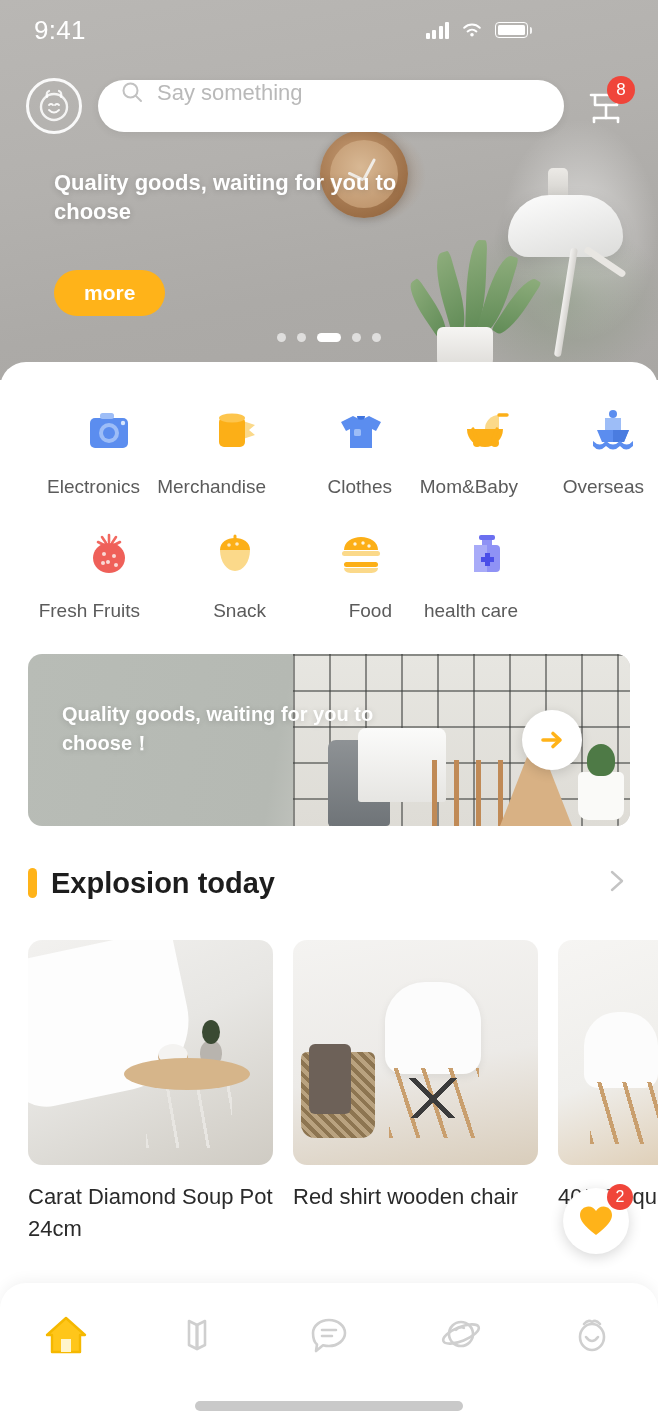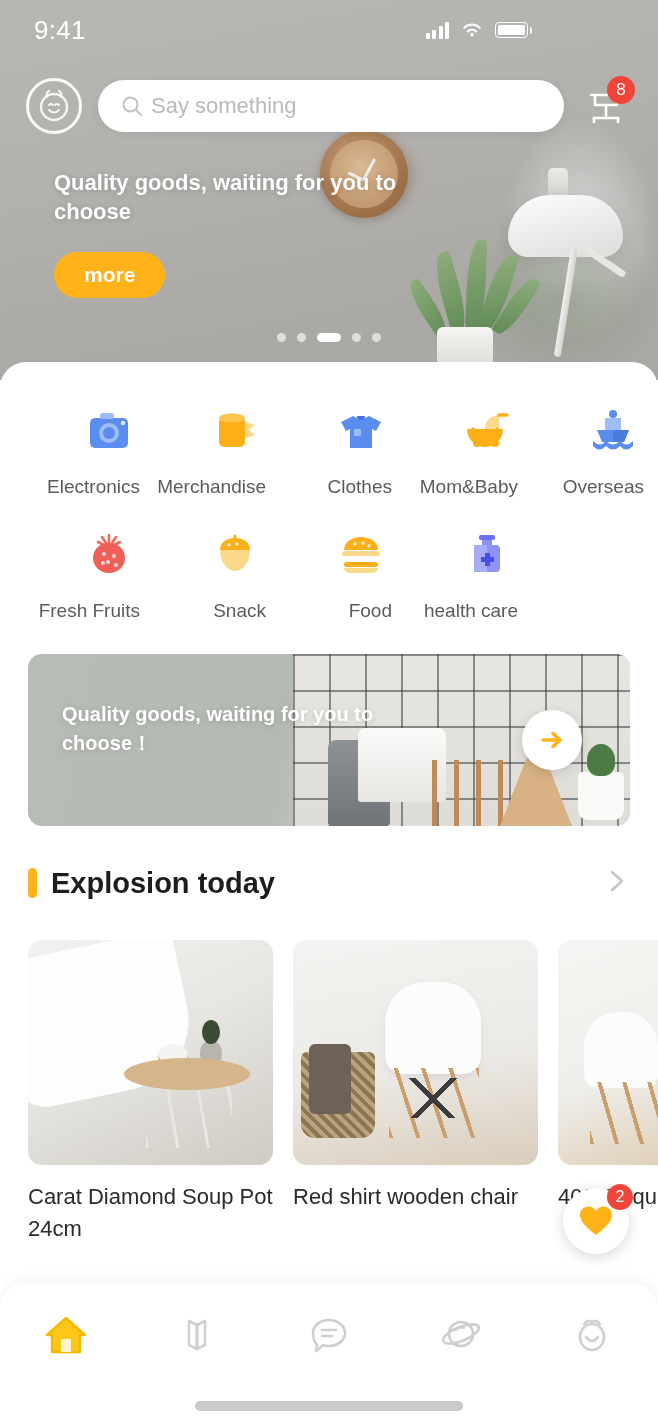--- a/index.html
+++ b/index.html
@@ -77,39 +77,39 @@
     display:flex; align-items:center; padding:0 26px; gap:16px; z-index:6;
   }
   .avatar {
     width:56px; height:56px; border-radius:50%; flex:0 0 56px;
     border:3px solid rgba(255,255,255,.92);
     display:flex; align-items:center; justify-content:center;
     position:relative;
   }
   .searchbar {
     flex:1; height:52px; background:#fff; border-radius:26px;
-    display:flex; align-items:center; gap:7px; padding:0 22px;
+    display:flex; align-items:flex-start; gap:13px; padding:0 22px;
     box-shadow:0 2px 9px rgba(0,0,0,.07);
   }
   .search-ph { color:#b9b9b9; font-size:22px; }
   .cart-wrap { position:relative; width:52px; height:52px; flex:0 0 52px; display:flex; align-items:center; justify-content:center;}
   .cart-badge {
     position:absolute; top:-4px; right:-3px; min-width:28px; height:28px;
     background:#f0453a; color:#fff; border-radius:14px; font-size:17px;
     display:flex; align-items:center; justify-content:center; font-weight:400; padding:0 7px;
   }
 
   
   .hero-copy { position:absolute; left:54px; top:168px; width:420px; z-index:5; }
   .hero-title {
     font-size:22px; font-weight:700; color:#fff; line-height:1.32;
     text-shadow:0 1px 6px rgba(0,0,0,.18);
   }
   .more-btn {
-    margin-top:26px; display:inline-flex; align-items:center; justify-content:center;
+    margin-top:44px; display:inline-flex; align-items:center; justify-content:center;
     background:#ffb319; color:#fff; font-size:21px; font-weight:700;
     padding:0 30px; height:46px; border-radius:23px; border:none; cursor:pointer;
   }
   .dots { position:absolute; left:0; top:333px; width:658px; display:flex; justify-content:center; gap:11px; z-index:5; }
   .dots i { width:9px; height:9px; border-radius:5px; background:rgba(255,255,255,.62); display:block;}
   .dots i.on { width:24px; background:#fff; }
 
   
   .sheet {
     position:absolute; left:0; top:362px; width:658px; height:925px;

